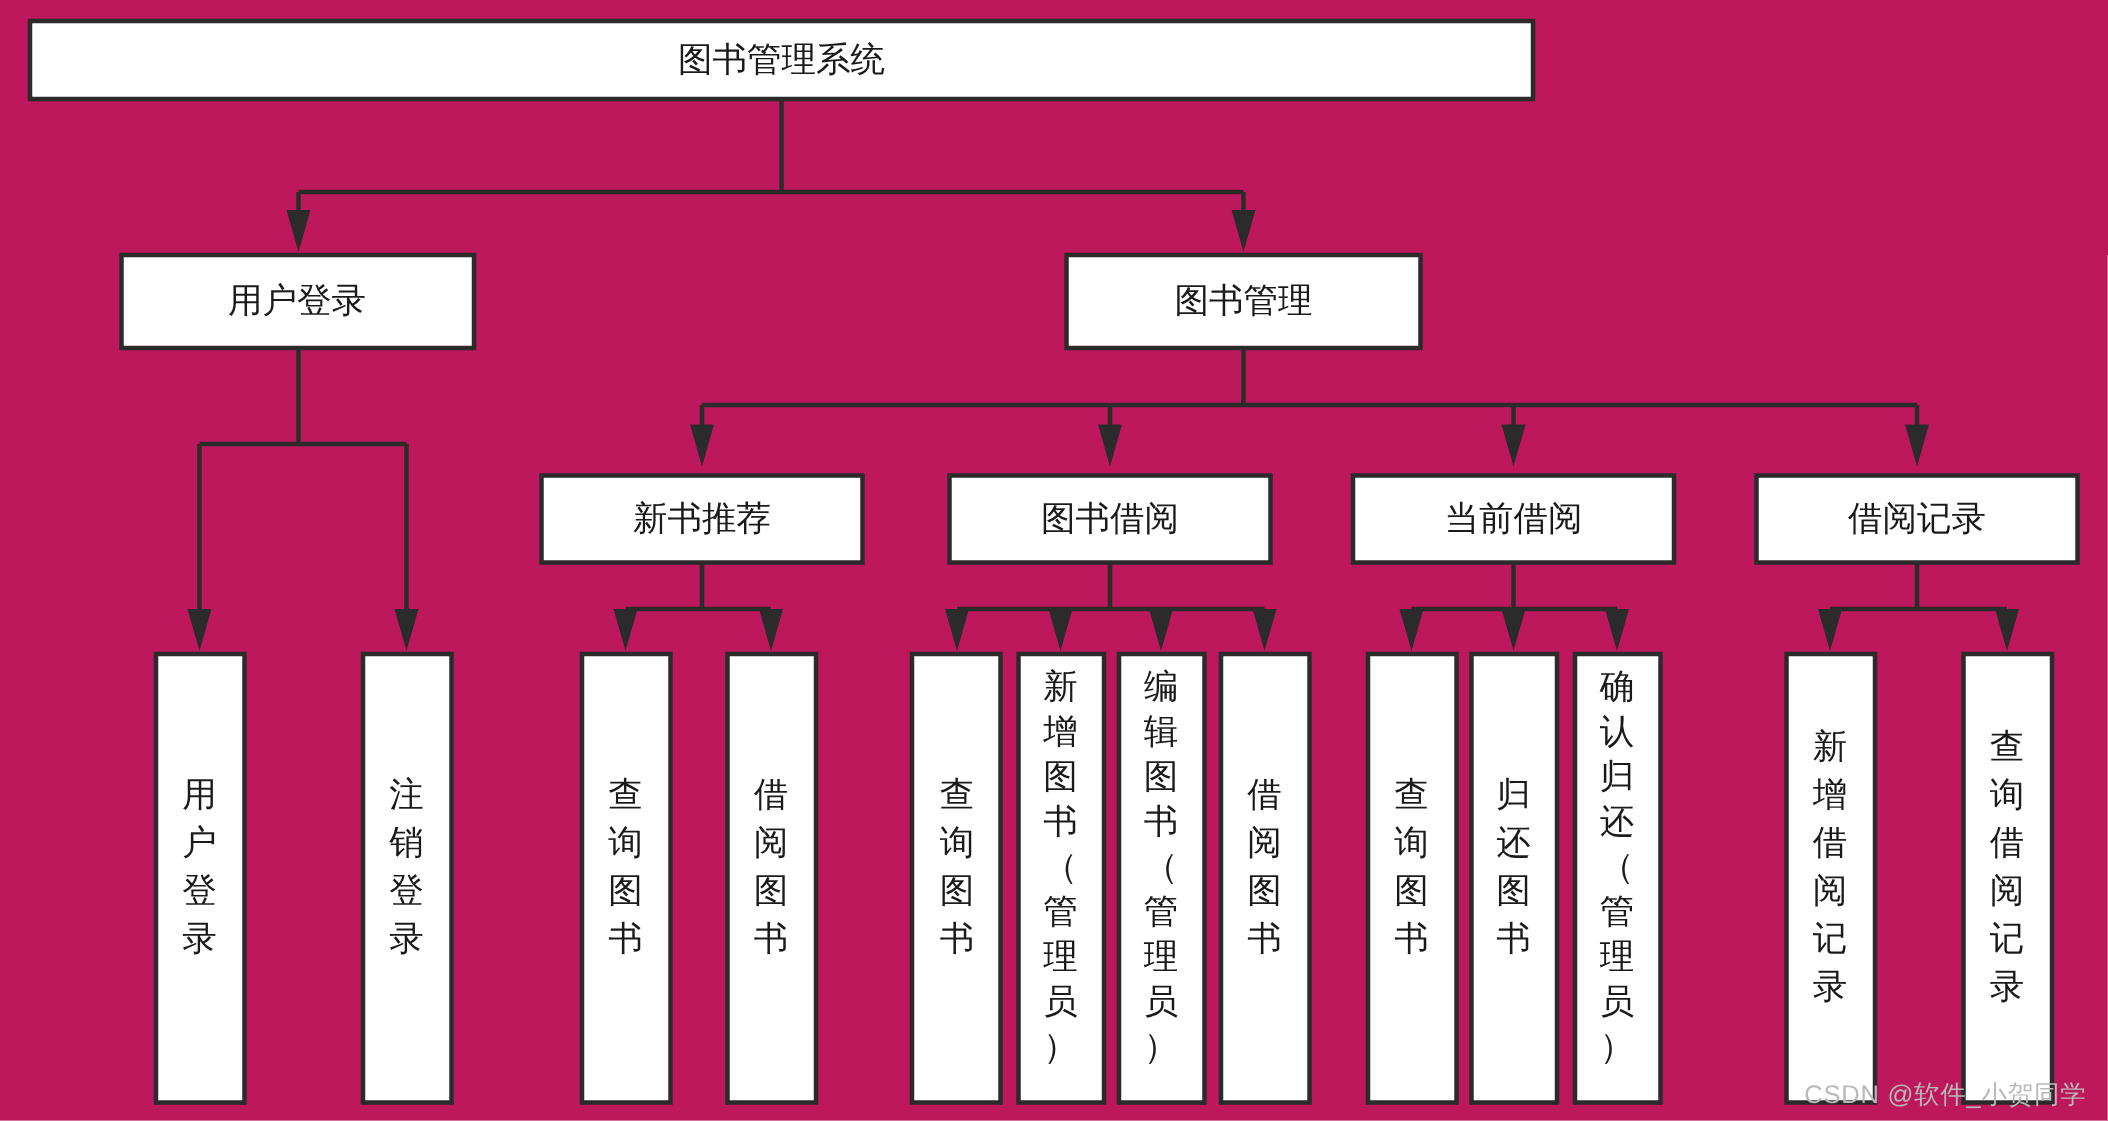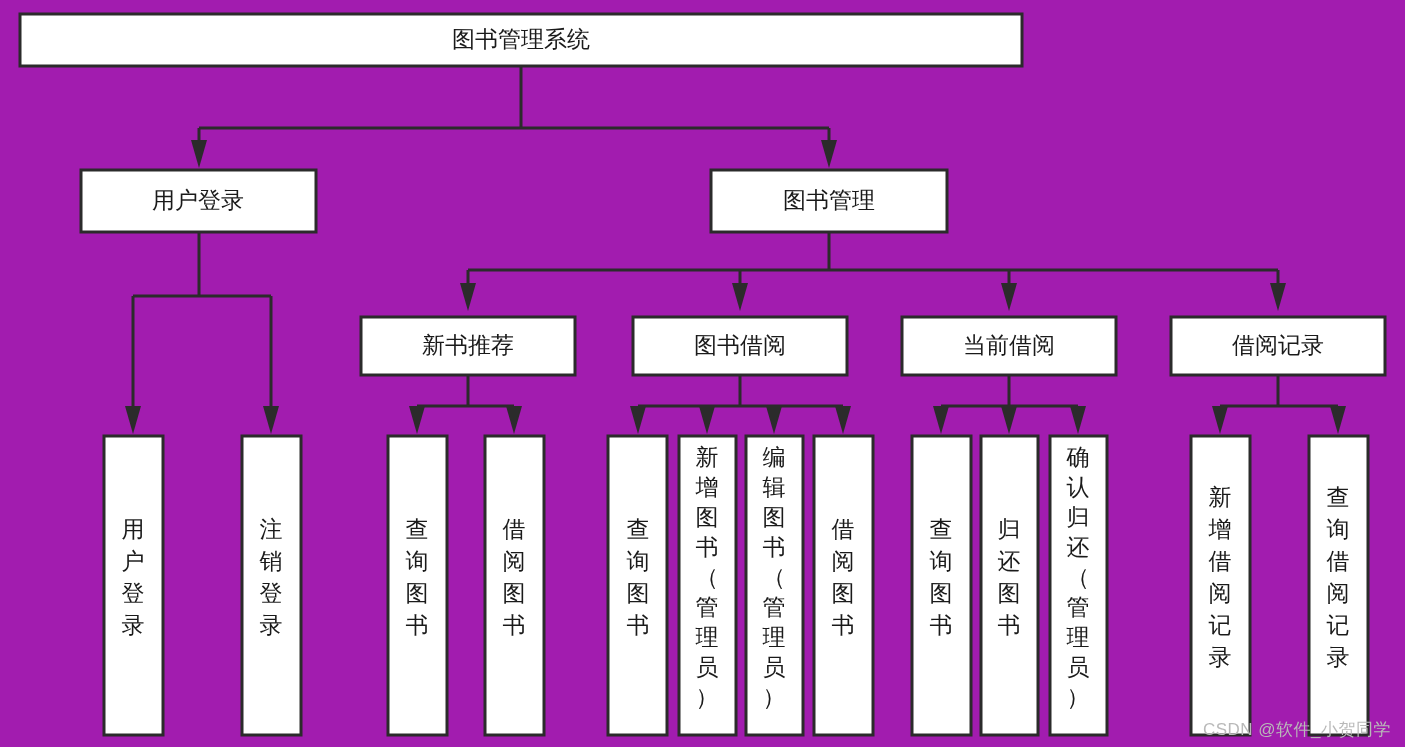--- a/index.html
+++ b/index.html
@@ -10,21 +10,21 @@
   body {
     width: 1405px;
     height: 747px;
     overflow: hidden;
     font-family: "Liberation Sans", "DejaVu Sans", sans-serif;
   }
   #stage {
     position: relative;
     width: 1405px;
     height: 747px;
-    background: #a21caf;
+    background: #be185d;
     text-decoration: underline;
   }
   svg#diagram {
     position: absolute;
     left: 0;
     top: 0;
     width: 1405px;
     height: 747px;
     display: block;
   }

